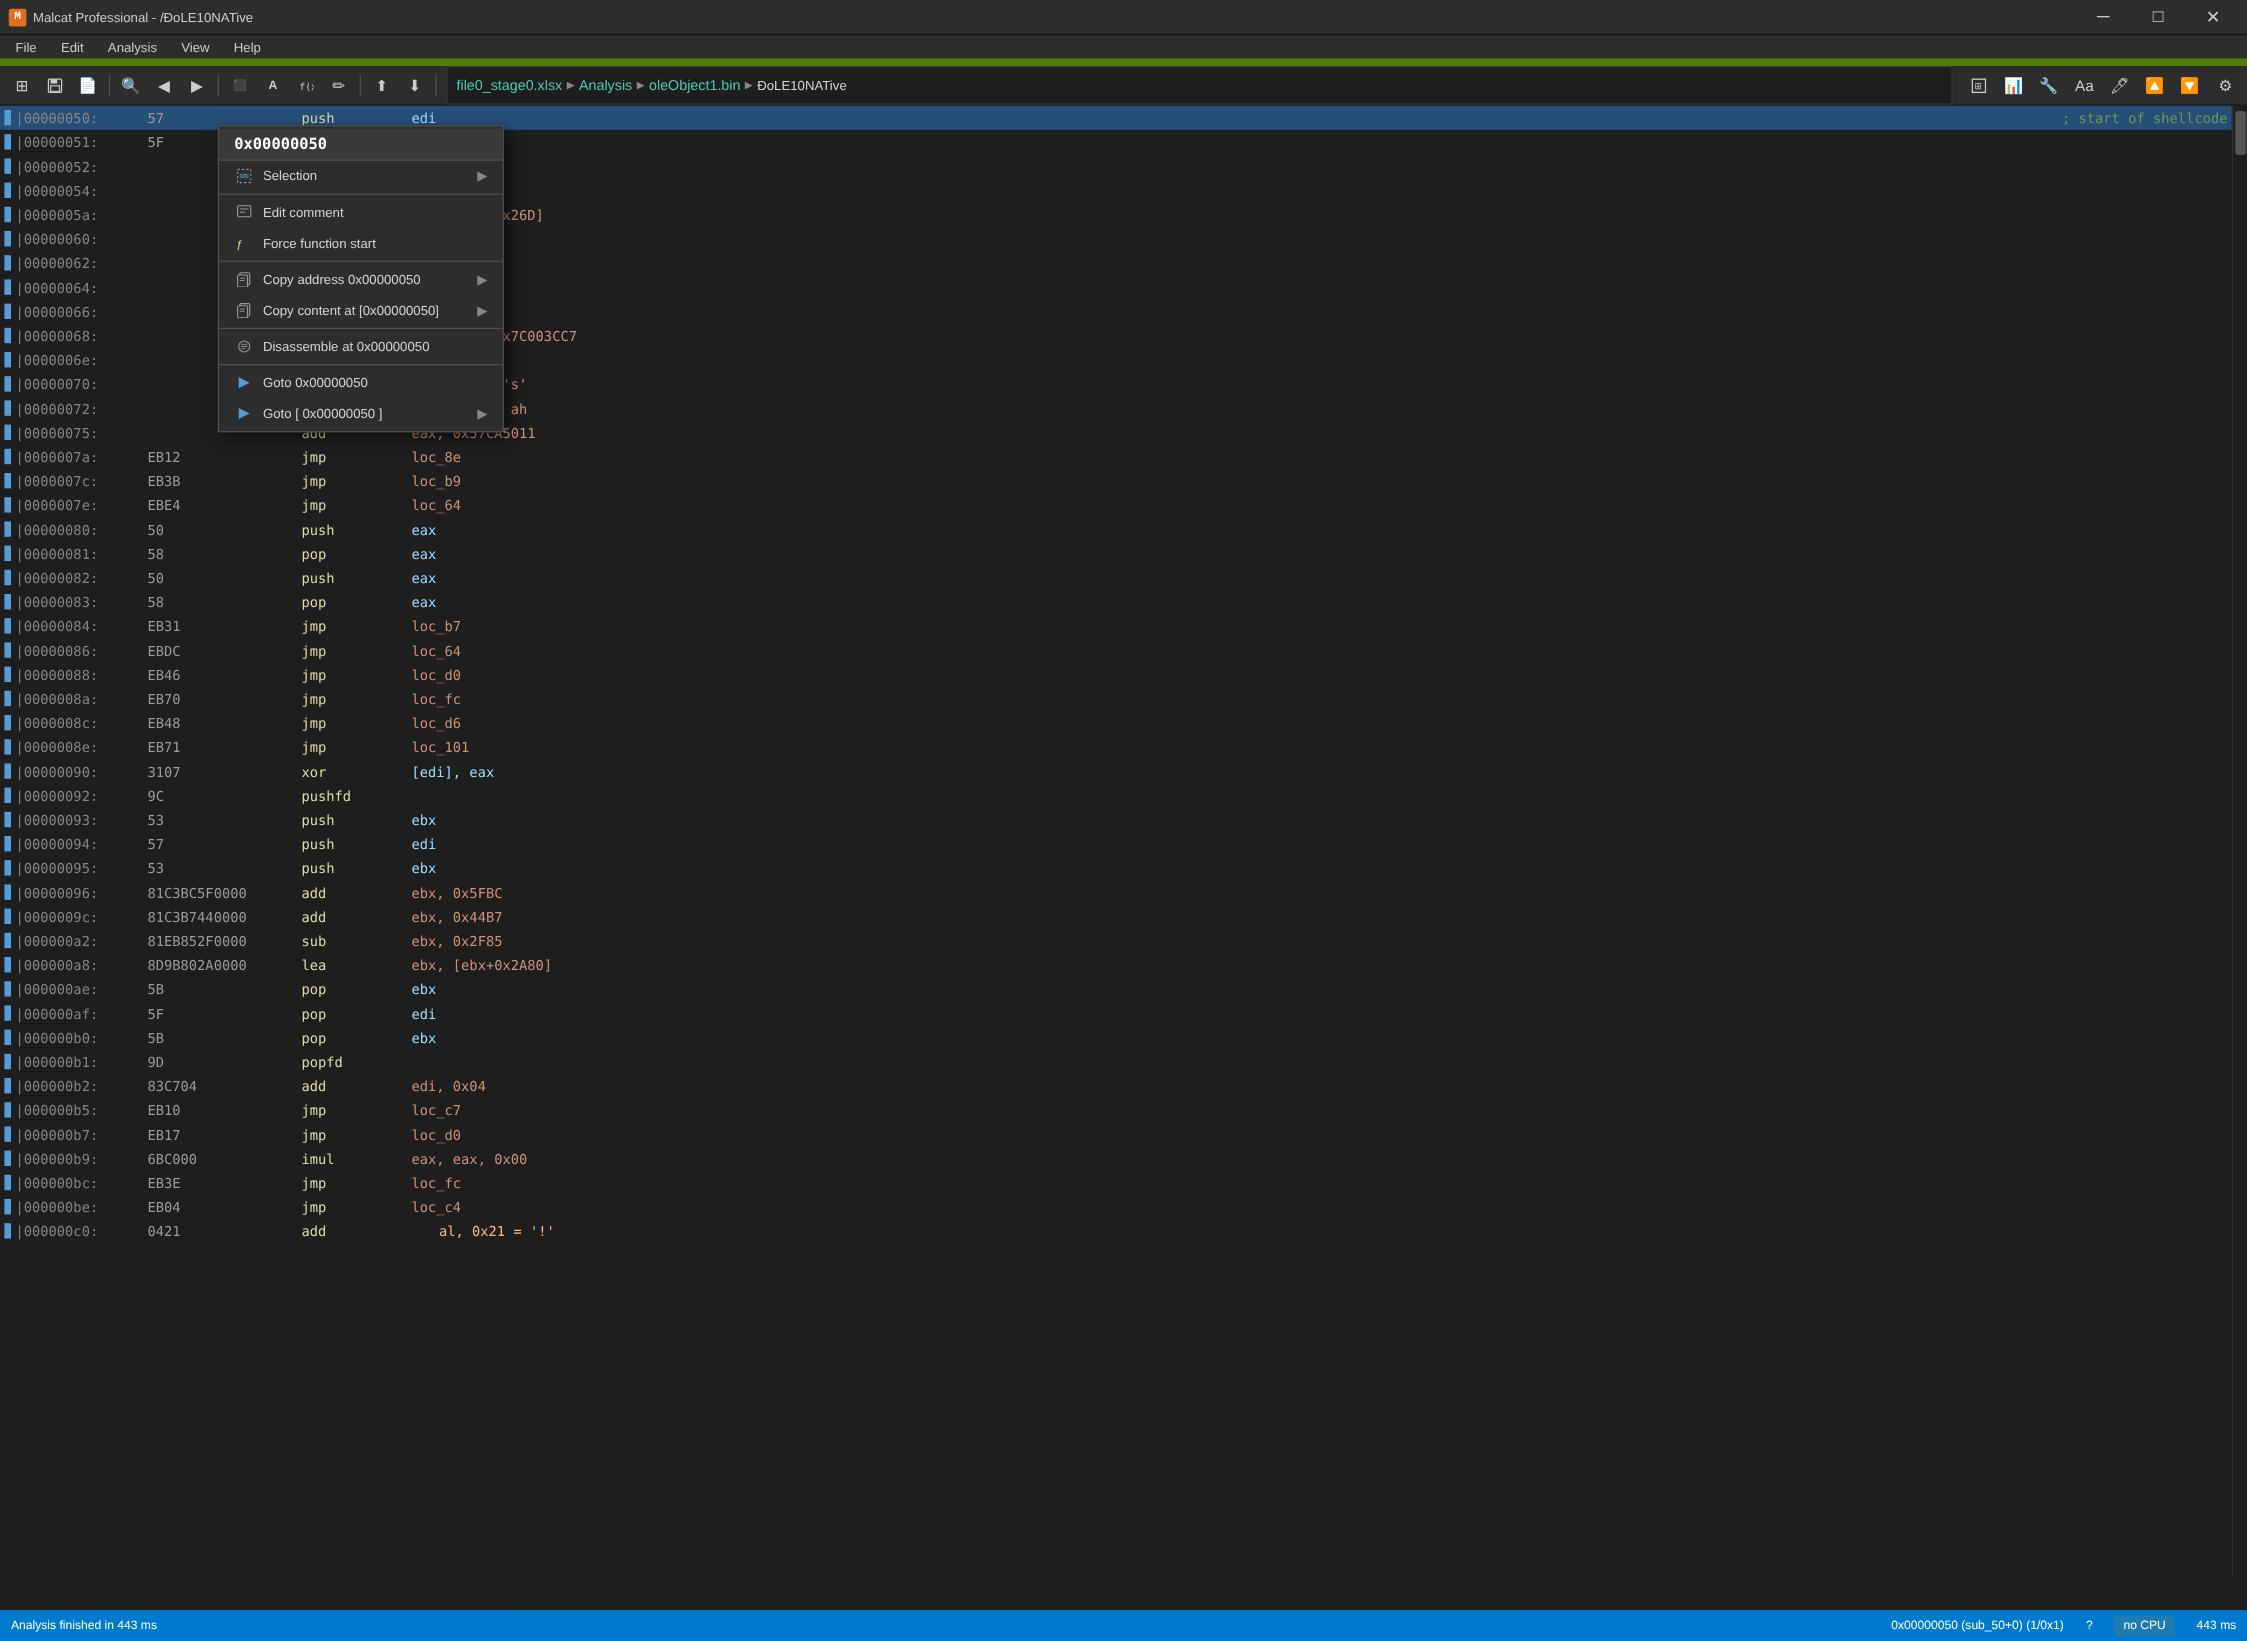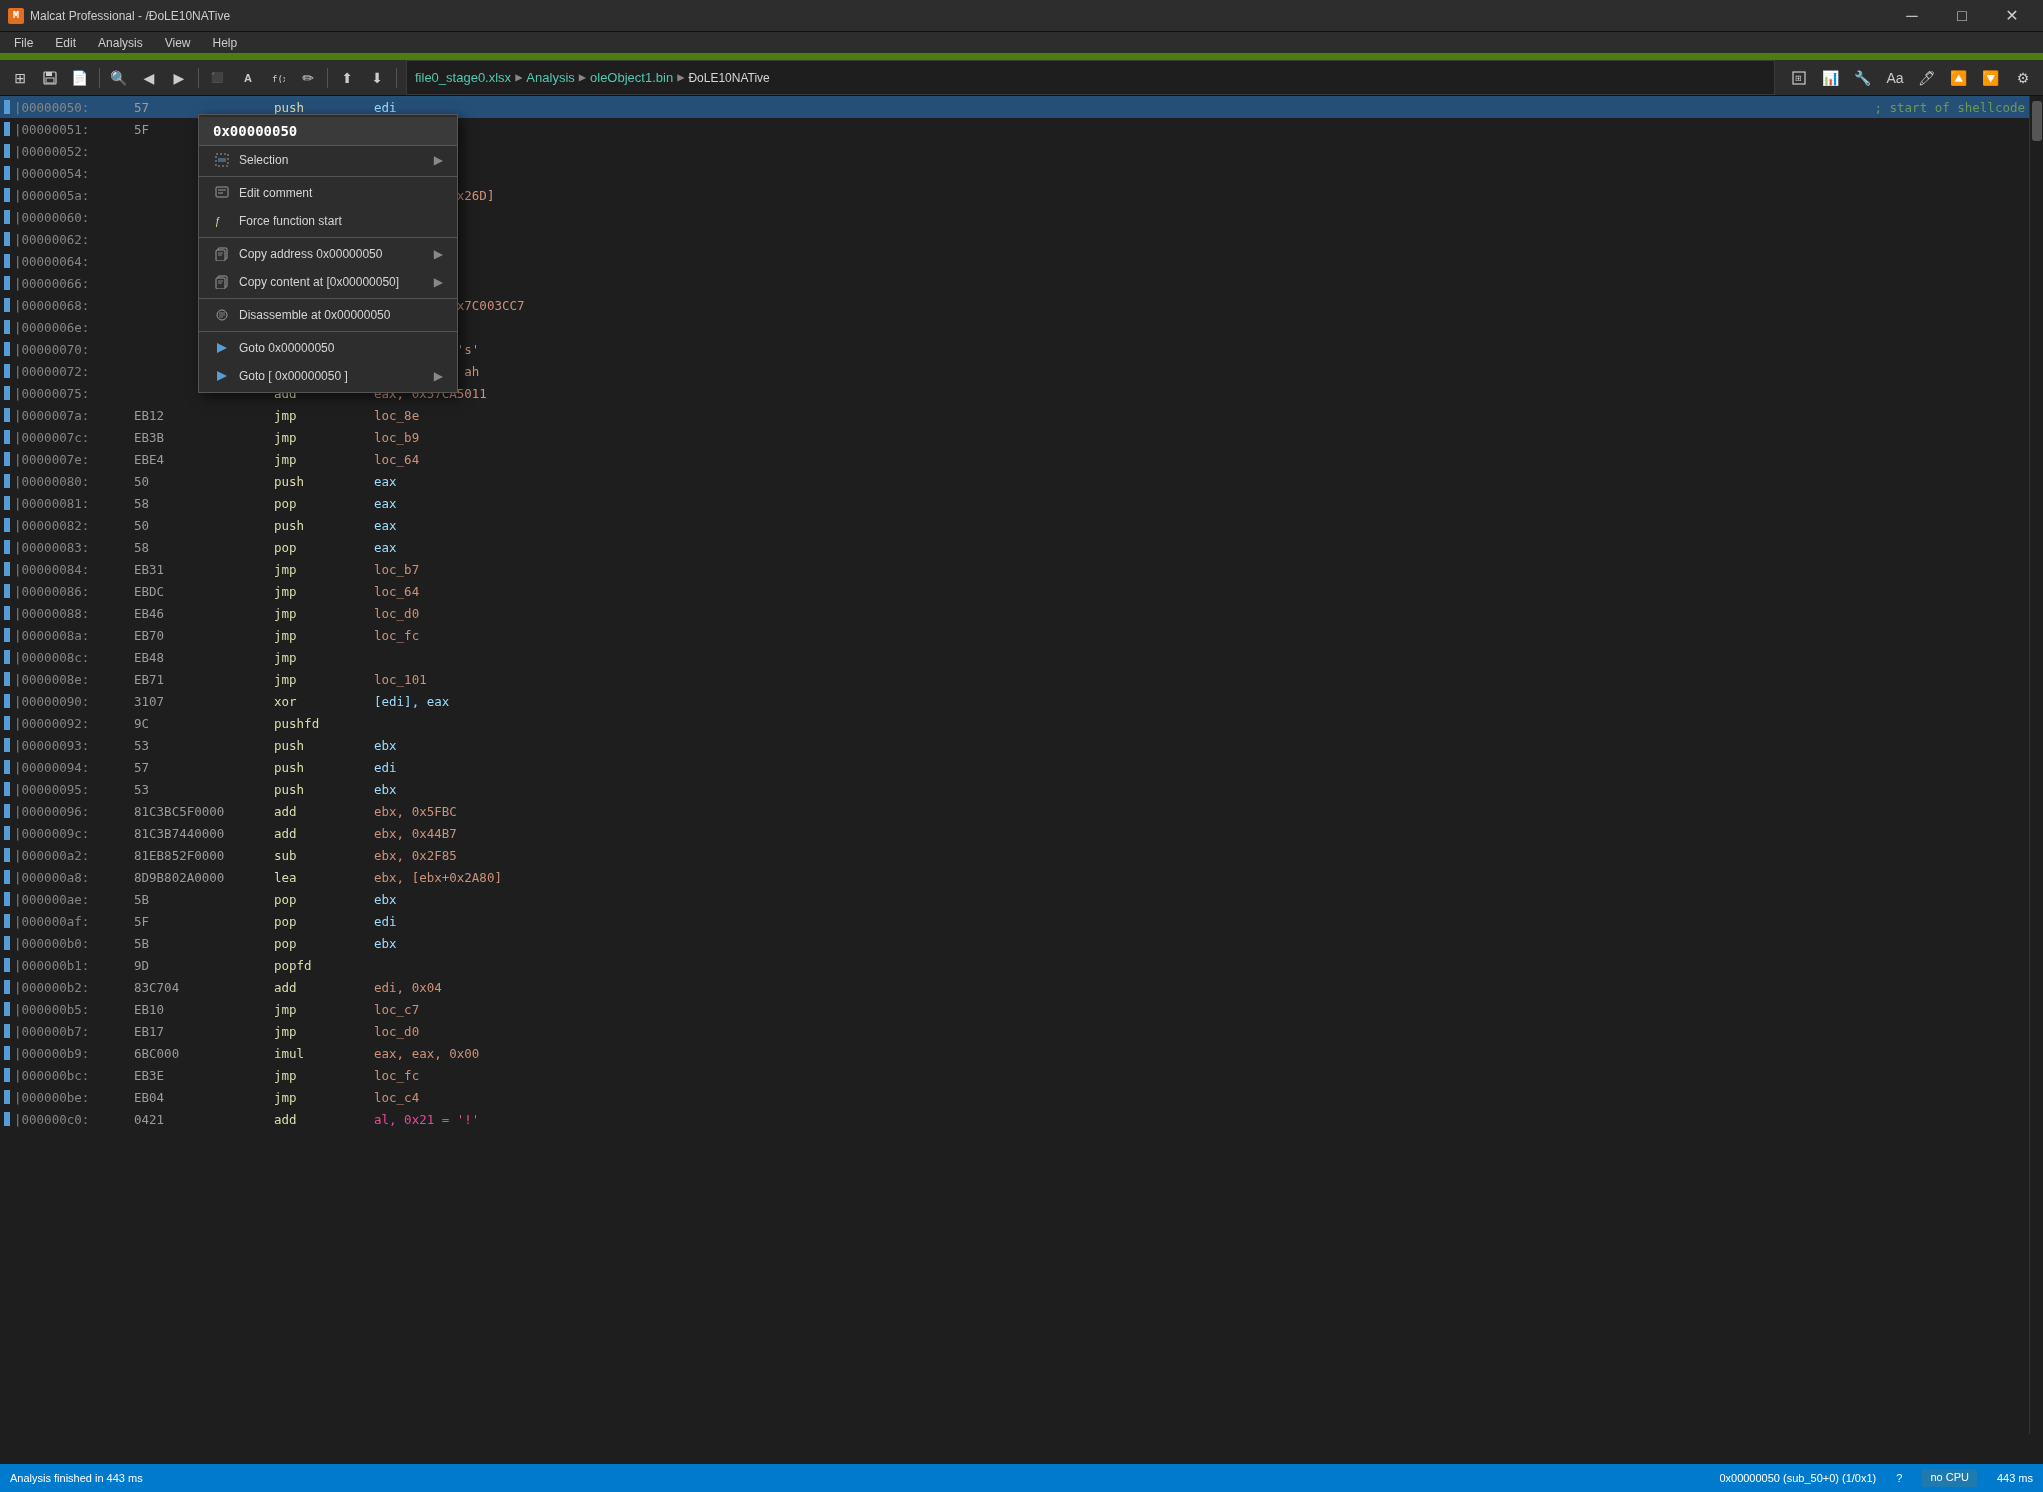--- a/index.html
+++ b/index.html
@@ -542,20 +542,21 @@
           <span class="row-addr">|0000008a:</span>
           <span class="row-bytes">EB70</span>
           <span class="row-mnem">jmp</span>
           <span class="row-ops" style="color: rgb(206, 145, 120);">loc_fc</span>
         </div>
         <div class="disasm-row">
           <div class="row-marker" style="background: rgb(86, 156, 214);"></div>
           <span class="row-addr">|0000008c:</span>
           <span class="row-bytes">EB48</span>
           <span class="row-mnem">jmp</span>
+          <span class="row-ops" style="color: rgb(206, 145, 120);">loc_d6</span>
         </div>
         <div class="disasm-row">
           <div class="row-marker" style="background: rgb(86, 156, 214);"></div>
           <span class="row-addr">|0000008e:</span>
           <span class="row-bytes">EB71</span>
           <span class="row-mnem">jmp</span>
           <span class="row-ops" style="color: rgb(206, 145, 120);">loc_101</span>
         </div>
         <div class="disasm-row">
           <div class="row-marker" style="background: rgb(86, 156, 214);"></div>
@@ -688,21 +689,21 @@
           <span class="row-addr">|000000be:</span>
           <span class="row-bytes">EB04</span>
           <span class="row-mnem">jmp</span>
           <span class="row-ops" style="color: rgb(206, 145, 120);">loc_c4</span>
         </div>
         <div class="disasm-row">
           <div class="row-marker" style="background: rgb(86, 156, 214);"></div>
           <span class="row-addr">|000000c0:</span>
           <span class="row-bytes">0421</span>
           <span class="row-mnem">add</span>
-          <span class="row-ops" style="color: #ec4899;">al, 0x21 = '!'</span>
+          <span class="row-ops" style="color: #fdba74; margin-left: 25px;">al, 0x21 = '!'</span>
         </div>
       </div>
   </div>
   <div id="scrollbar">
     <div class="scrollbar-thumb"></div>
   </div>
 
   <div id="context-menu">
     <div class="ctx-header">0x00000050</div>
     <div id="ctx-items-container">

